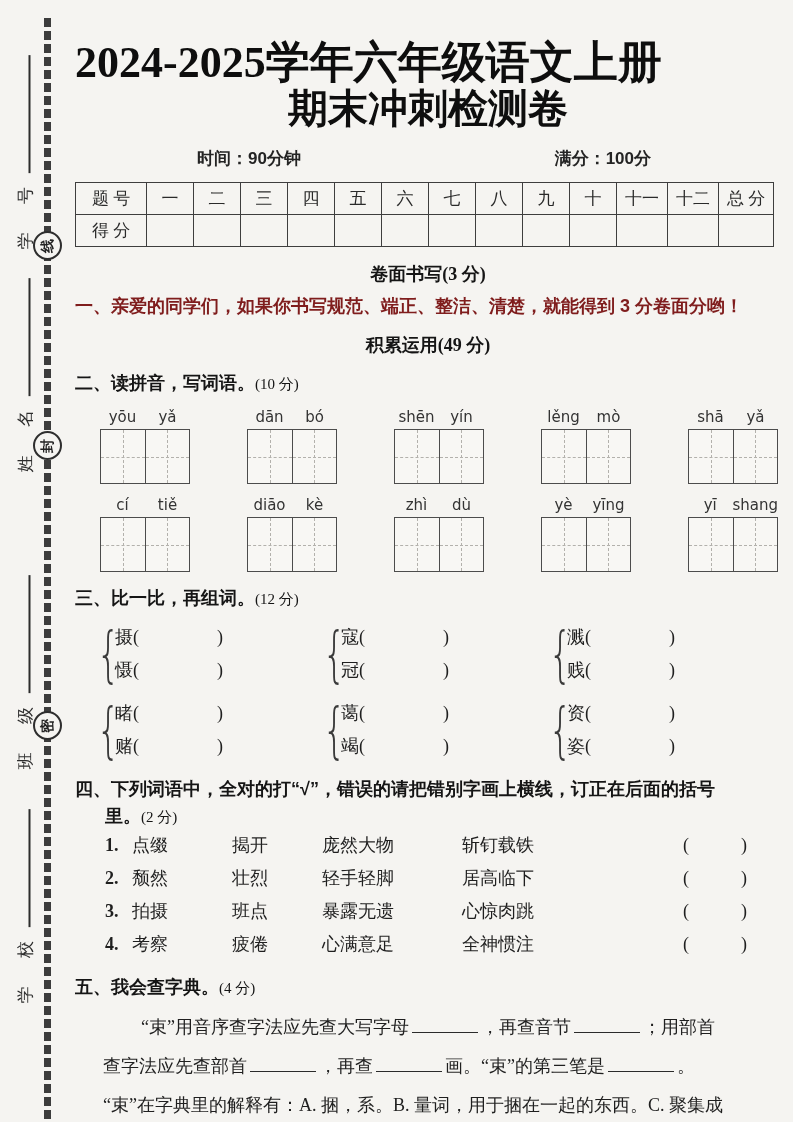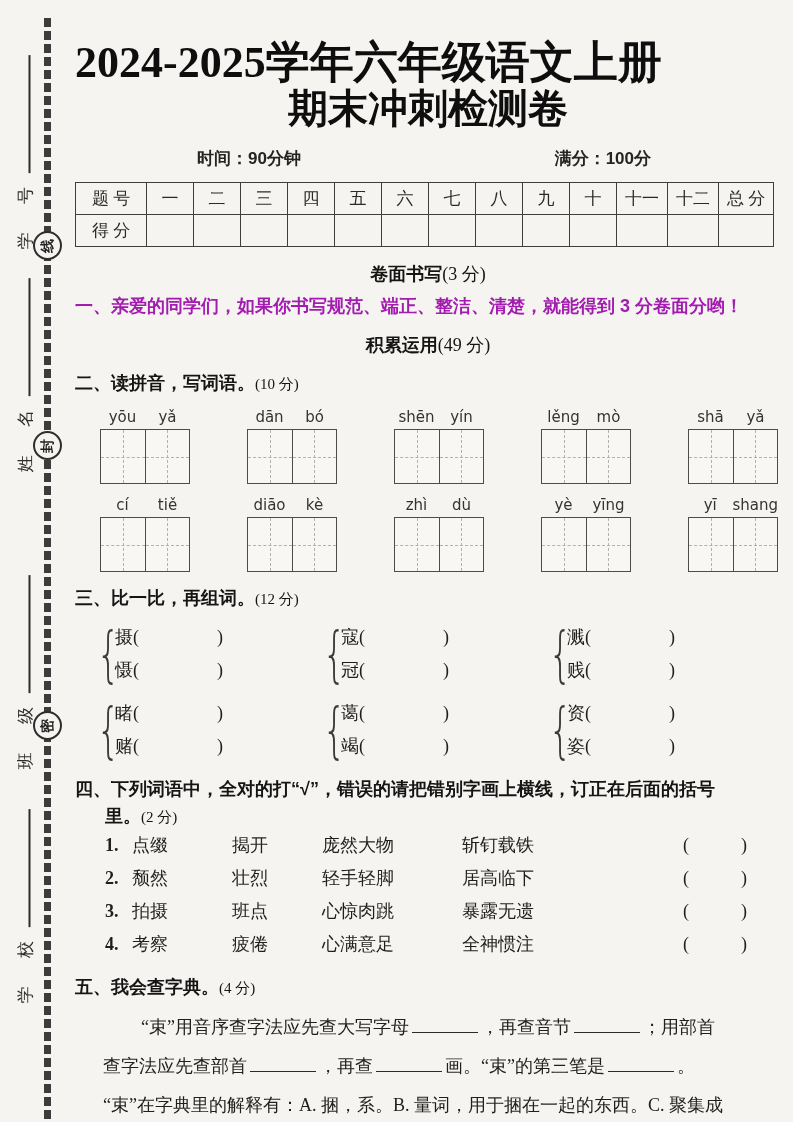--- a/index.html
+++ b/index.html
@@ -39,24 +39,24 @@
   .info-score{margin-left:auto;margin-right:130px;}
   
   table.score{border-collapse:collapse;margin-top:12px;width:632px;table-layout:fixed;}
   table.score th,table.score td{
     border:1.8px solid #3e3e3e;height:31px;text-align:center;vertical-align:middle;
     font-size:17px;font-weight:normal;color:#2a2a2a;padding:0;
   }
   .col-first{width:70px;} .col-num{width:46px;} .col-wide{width:50px;} .col-total{width:54px;}
   
   .center-head{margin-top:15px;text-align:center;font-family:"Liberation Sans",sans-serif;font-weight:bold;font-size:18px;color:#151515;}
-  .center-head .pts{font-family:"Liberation Serif",serif;font-weight:normal;}
+  .center-head .pts{font-family:"Liberation Serif",serif;font-weight:bold;}
   .sec-title{margin-top:13px;font-family:"Liberation Sans",sans-serif;font-weight:bold;font-size:18px;color:#151515;line-height:1.45;}
   .sec-title .pts{font-family:"Liberation Serif",serif;font-weight:normal;font-size:15px;}
-  .q1-text{margin-top:8px;font-family:"Liberation Sans",sans-serif;font-weight:bold;font-size:18px;color:#a21caf;}
+  .q1-text{margin-top:8px;font-family:"Liberation Sans",sans-serif;font-weight:bold;font-size:18px;color:#7f1d1d;}
   
   .pinrow{display:flex;justify-content:space-between;width:678px;margin:12px 0 0 25px;}
   .pgroup{width:90px;}
   .plabels{display:flex;margin-bottom:3px;font-family:"DejaVu Sans",sans-serif;font-size:15px;color:#333;}
   .plabels span{flex:1;text-align:center;}
   .wbox{display:flex;width:90px;height:55px;border:1.6px solid #4c4c4c;box-sizing:border-box;background:#f8f7f4;}
   .wcell{flex:1;position:relative;}
   .wcell + .wcell{border-left:1.6px solid #4c4c4c;}
   .wcell::before{content:"";position:absolute;left:50%;top:0;bottom:0;border-left:1px dashed #b3b1ac;}
   .wcell::after{content:"";position:absolute;top:50%;left:0;right:0;border-top:1px dashed #b3b1ac;}
@@ -331,22 +331,22 @@
       <span>居高临下</span>
       <span class="q4-brackets">
           <span>(</span>
           <span>)</span>
         </span>
     </div>
     <div class="q4-item">
       <span class="q4-num">3.</span>
       <span>拍摄</span>
       <span>班点</span>
+      <span>暴露无遗</span>
       <span>心惊肉跳</span>
-      <span>暴露无遗</span>
       <span class="q4-brackets">
           <span>(</span>
           <span>)</span>
         </span>
     </div>
     <div class="q4-item">
       <span class="q4-num">4.</span>
       <span>考察</span>
       <span>疲倦</span>
       <span>心满意足</span>

